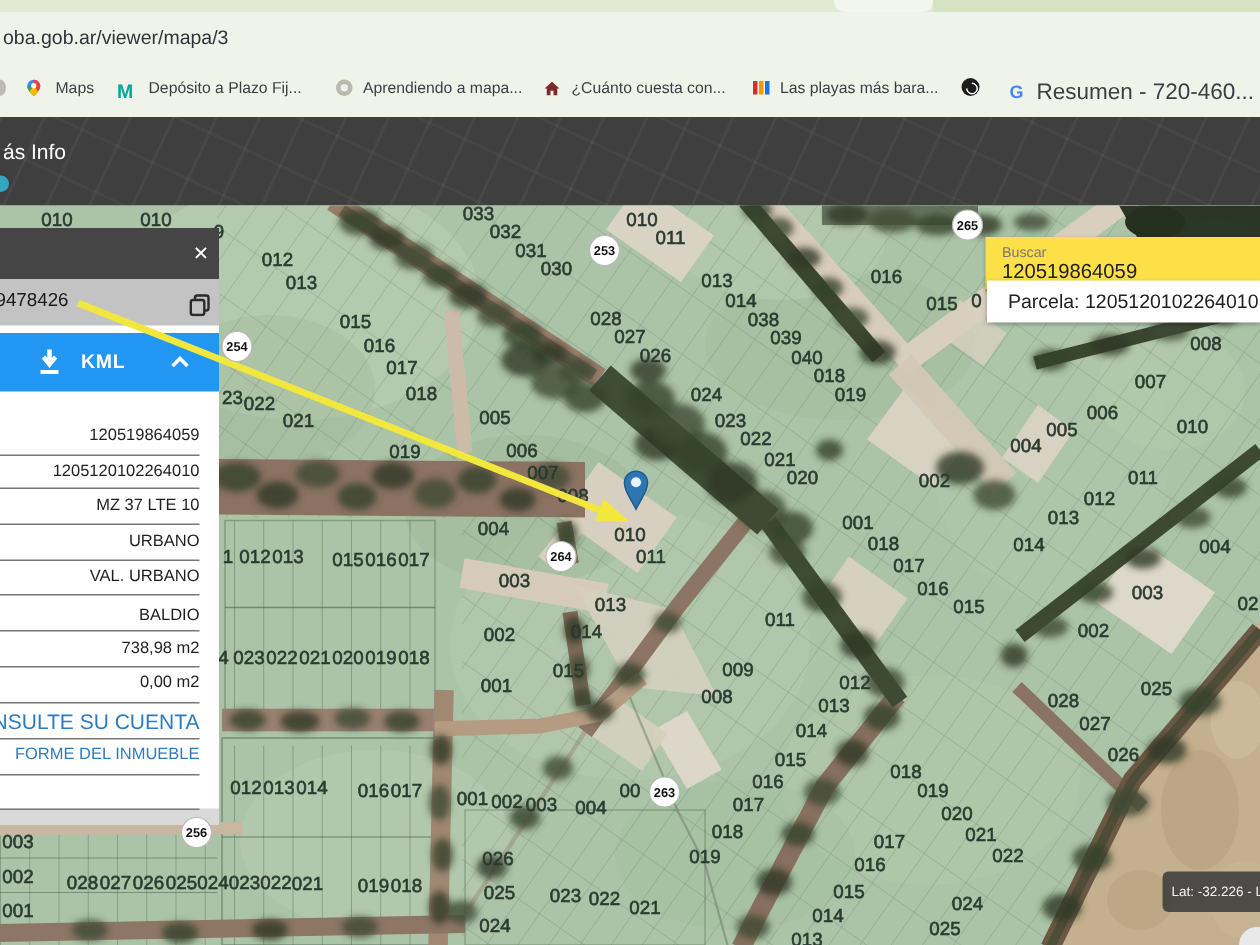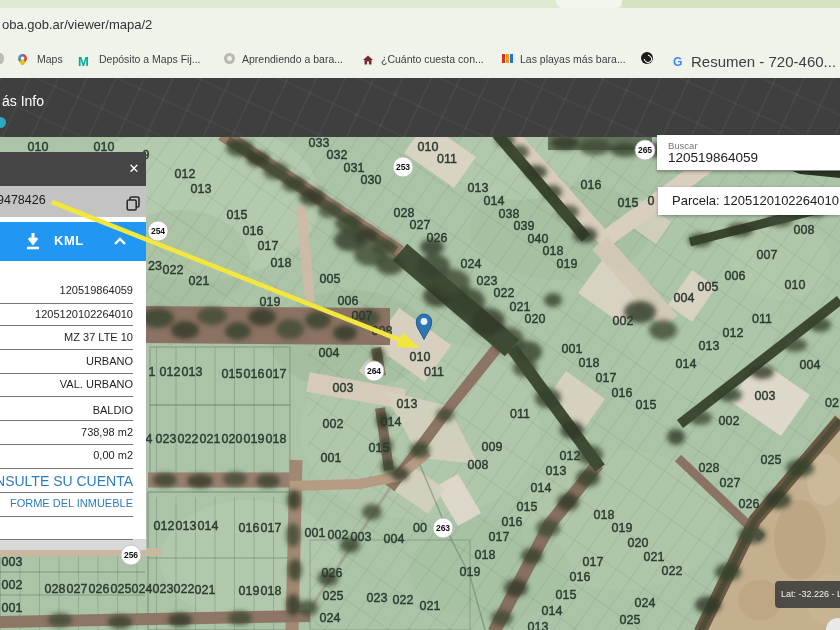--- a/index.html
+++ b/index.html
@@ -4,37 +4,37 @@
 html,body{margin:0;padding:0}
 body{width:840px;height:630px;overflow:hidden;font-family:"Liberation Sans",sans-serif;position:relative;background:#aec5ab}
 .abs{position:absolute}
 </style></head>
 <body>
 
 <div class="abs" style="left:0;top:0;width:840px;height:8px;background:#e0e9d2"></div>
 <div class="abs" style="left:622px;top:0;width:218px;height:8px;background:#d6e3c3"></div>
 <div class="abs" style="left:556px;top:0;width:66px;height:8px;background:#f3f6ed;border-radius:0 0 7px 7px"></div>
 <div class="abs" style="left:0;top:8px;width:840px;height:70px;background:#f0f3ea"></div>
-<div class="abs" style="left:2px;top:17px;font-size:13px;color:#2f3437">oba.gob.ar/viewer/mapa/2</div>
+<div class="abs" style="left:2px;top:17px;font-size:13px;color:#2f3437">oba.gob.ar/viewer/mapa/3</div>
 <div style="position:absolute;left:-4px;top:53px;width:8px;height:11px;border-radius:50%;background:#bcbcb4"></div>
 <div style="position:absolute;left:16px;top:52px;width:13px;height:13px"><svg width="13" height="13" viewBox="0 0 24 24">
       <path d="M12 2 C7.6 2 4 5.6 4 10 c0 5.4 8 12 8 12 s8-6.6 8-12 C20 5.6 16.4 2 12 2 Z" fill="#4285f4"></path>
       <path d="M12 2 C16.4 2 20 5.6 20 10 c0 2-1.2 4.4-2.6 6.5 L12 10 Z" fill="#ea4335"></path>
       <path d="M4 10 c0 5.4 8 12 8 12 s3-2.5 5.4-5.5 L12 10 Z" fill="#34a853"></path>
       <path d="M6.6 16.5 C8.9 19.5 12 22 12 22 s3-2.5 5.4-5.5 L12 10 Z" fill="#fbbc04"></path>
       <circle cx="12" cy="9.5" r="3.2" fill="#fff"></circle>
     </svg></div>
 <div style="position:absolute;left:37px;top:52.5px;font-size:10.5px;color:#3b3f42;white-space:nowrap">Maps</div>
 <div style="position:absolute;left:78px;top:52px;width:13px;height:13px"><span style="font:bold 13px/13px 'Liberation Sans',sans-serif;color:#00a99c">M</span></div>
-<div style="position:absolute;left:99px;top:52.5px;font-size:10.5px;color:#3b3f42;white-space:nowrap">Depósito a Maps Fij...</div>
+<div style="position:absolute;left:99px;top:52.5px;font-size:10.5px;color:#3b3f42;white-space:nowrap">Depósito a Plazo Fij...</div>
 <div style="position:absolute;left:224px;top:52px;width:13px;height:13px">
     <span style="display:block;width:11px;height:11px;border-radius:50%;background:#b9b9b0;margin-top:1px"></span>
     <span style="position:absolute;left:3px;top:4px;width:5px;height:5px;border-radius:50%;background:#eee"></span>
   </div>
-<div style="position:absolute;left:242px;top:52.5px;font-size:10.5px;color:#3b3f42;white-space:nowrap">Aprendiendo a bara...</div>
+<div style="position:absolute;left:242px;top:52.5px;font-size:10.5px;color:#3b3f42;white-space:nowrap">Aprendiendo a mapa...</div>
 <div style="position:absolute;left:362px;top:52px;width:13px;height:13px"><svg width="12" height="12" viewBox="0 0 24 24">
       <path d="M12 3 L22 12 H19 V21 H14 V15 H10 V21 H5 V12 H2 Z" fill="#7a2c2c"></path>
     </svg></div>
 <div style="position:absolute;left:381px;top:52.5px;font-size:10.5px;color:#3b3f42;white-space:nowrap">¿Cuánto cuesta con...</div>
 <div style="position:absolute;left:501px;top:52px;width:13px;height:13px">
     <span style="position:absolute;left:1px;top:2px;width:3px;height:9px;background:#d93025"></span>
     <span style="position:absolute;left:5px;top:2px;width:3px;height:9px;background:#f29900"></span>
     <span style="position:absolute;left:9px;top:2px;width:3px;height:9px;background:#1a73e8"></span>
   </div>
 <div style="position:absolute;left:520px;top:52.5px;font-size:10.5px;color:#3b3f42;white-space:nowrap">Las playas más bara...</div>
@@ -411,21 +411,21 @@
 <div style="position:absolute;left:0;top:221px;width:133px;height:1px;background:#777"></div>
 <div style="position:absolute;left:0;top:244px;width:133px;height:1px;background:#777"></div>
 <div style="position:absolute;left:0;top:268px;width:133px;height:1px;background:#777"></div>
 <div style="position:absolute;left:0;top:292px;width:133px;height:1px;background:#777"></div>
 <div style="position:absolute;left:0;top:316px;width:133px;height:1px;background:#777"></div>
 <div style="position:absolute;left:0;top:340px;width:133px;height:1px;background:#777"></div>
 <div style="position:absolute;left:0;top:364px;width:133px;height:1px;background:#777"></div>
 <div style="position:absolute;left:0;top:387px;width:133px;height:1px;background:#777"></div>
   </div>
 
-<div class="abs" style="left:657px;top:135px;width:183px;height:35px;background:#ffffff;border-bottom:1.5px solid #8a8a8a;box-shadow:0 1px 3px rgba(0,0,0,.3)">
+<div class="abs" style="left:657px;top:158px;width:183px;height:35px;background:#fde047;border-bottom:1.5px solid #8a8a8a;box-shadow:0 1px 3px rgba(0,0,0,.3)">
 <div class="abs" style="left:11px;top:5px;font-size:9.5px;color:#777">Buscar</div>
 <div class="abs" style="left:11px;top:15px;font-size:13.5px;color:#202124">120519864059</div>
 </div>
 <div class="abs" style="left:658px;top:187px;width:182px;height:28px;background:#fff;box-shadow:0 1px 3px rgba(0,0,0,.3)">
 <div class="abs" style="left:14px;top:6px;font-size:13px;color:#202124">Parcela: 1205120102264010</div>
 </div>
 
 <div class="abs" style="left:775px;top:581px;width:70px;height:27px;background:rgba(62,62,62,.88);border-radius:4px;color:#f2f2f2;font-size:9px;line-height:27px;padding-left:6px;box-sizing:border-box;white-space:nowrap">Lat: -32.226 - L</div>
 <div class="abs" style="left:826px;top:618px;width:24px;height:24px;border-radius:50%;background:#e9e9e9"></div>
 

